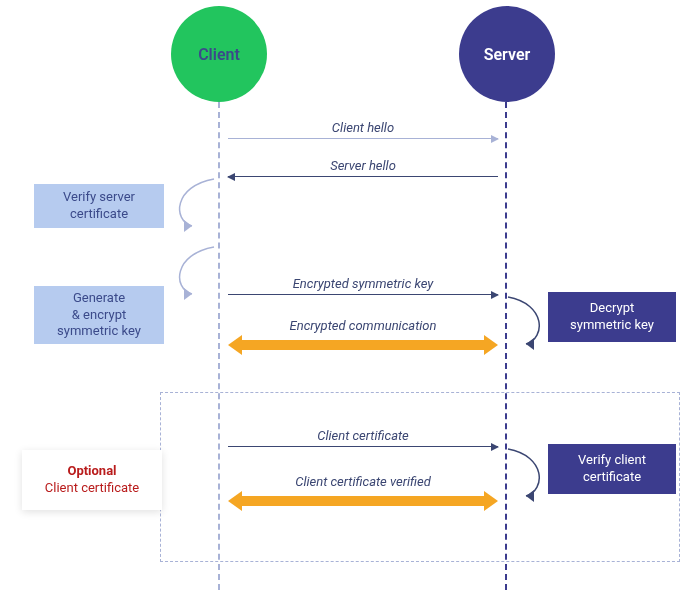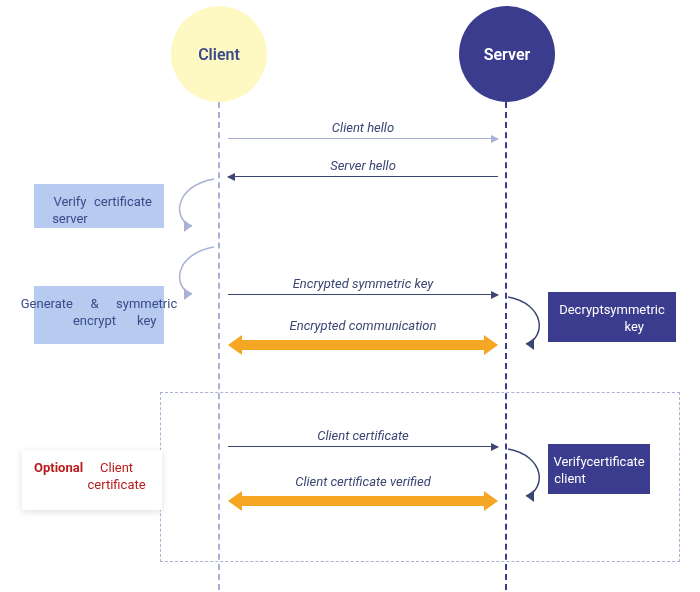--- a/index.html
+++ b/index.html
@@ -1,36 +1,36 @@
 <!DOCTYPE html>
 <html><head>
 <meta charset="utf-8">
 <style>
   * { box-sizing: border-box; margin: 0; padding: 0; }
   body { font-family: -apple-system, BlinkMacSystemFont, "Segoe UI", Roboto, Helvetica, Arial, sans-serif; background: #fff; }
   .diagram { position: relative; width: 700px; height: 592px; }
   .circle { position: absolute; width: 96px; height: 96px; border-radius: 50%; display: flex; align-items: center; justify-content: center; font-size: 16px; font-weight: 600; }
-  .circle.client { background: #fef9c3; color: #3b4a8a; }
+  .circle.client { background: #22c55e; color: #3b4a8a; }
   .circle.server { background: #3c3c8e; color: #fff; }
   .lifeline { position: absolute; border-left: 2px dashed #a8b2d6; }
   .lifeline.server { border-left-color: #3c3c8e; }
   .msg { position: absolute; font-size: 13px; color: #3b4672; font-style: italic; text-align: center; }
   .msg span { display: block; padding-bottom: 16px; }
   .arrow-thin { position: absolute; height: 0; border-top: 1.5px solid; }
   .arrow-thin::after { content: ""; position: absolute; width: 0; height: 0; border-style: solid; }
   .arrow-thin.light { border-top-color: #a8b2d6; }
   .arrow-thin.light.right::after { right: -1px; top: -4.5px; border-width: 4px 0 4px 8px; border-color: transparent transparent transparent #a8b2d6; }
   .arrow-thin.dark { border-top-color: #3b4672; }
   .arrow-thin.dark.left::after { left: -1px; top: -4.5px; border-width: 4px 8px 4px 0; border-color: transparent #3b4672 transparent transparent; }
   .arrow-thin.dark.right::after { right: -1px; top: -4.5px; border-width: 4px 0 4px 8px; border-color: transparent transparent transparent #3b4672; }
   .arrow-fat { position: absolute; height: 10px; background: #f5a623; }
   .arrow-fat::before, .arrow-fat::after { content: ""; position: absolute; width: 0; height: 0; top: -5px; border-style: solid; }
   .arrow-fat::before { left: -14px; border-width: 10px 14px 10px 0; border-color: transparent #f5a623 transparent transparent; }
   .arrow-fat::after { right: -14px; border-width: 10px 0 10px 14px; border-color: transparent transparent transparent #f5a623; }
-  .box { position: absolute; padding: 10px 12px; font-size: 13px; text-align: center; display: flex; flex-direction: row; justify-content: center; line-height: 1.3; }
+  .box { position: absolute; padding: 10px 12px; font-size: 13px; text-align: center; display: flex; flex-direction: column; justify-content: center; line-height: 1.3; }
   .box.light { background: #b6cbef; color: #3b4a8a; }
   .box.dark { background: #3c3c8e; color: #fff; }
   .box.white { background: #fff; color: #b91c1c; box-shadow: 0 2px 8px rgba(0,0,0,0.12); }
   .box .strong { font-weight: 700; }
   .optional-region { position: absolute; border: 1.5px dashed #a8b2d6; }
   .curve { position: absolute; }
 </style>
 </head>
 <body>
 
@@ -99,21 +99,21 @@
   <div class="box white" style="left:22px; top:450px; width:140px; height:60px;">
     <div class="strong">Optional</div>
     <div>Client certificate</div>
   </div>
 
   <div class="msg" style="left:228px; top:428px; width:270px;">
     <span>Client certificate</span>
   </div>
   <div class="arrow-thin dark right" style="left:228px; top:446px; width:270px;"></div>
 
-  <div class="box dark" style="left:548px; top:444px; width:102px; height:50px;">
+  <div class="box dark" style="left:548px; top:444px; width:128px; height:50px;">
     <div>Verify client</div>
     <div>certificate</div>
   </div>
   <svg class="curve" style="left:506px; top:446px;" width="50" height="56">
     <path d="M 2 3 C 40 10, 40 44, 20 50" stroke="#3b4672" stroke-width="1.5" fill="none"></path>
     <polygon points="20,50 28,44 28,56" fill="#3b4672"></polygon>
   </svg>
 
   <div class="msg" style="left:228px; top:474px; width:270px;">
     <span>Client certificate verified</span>

